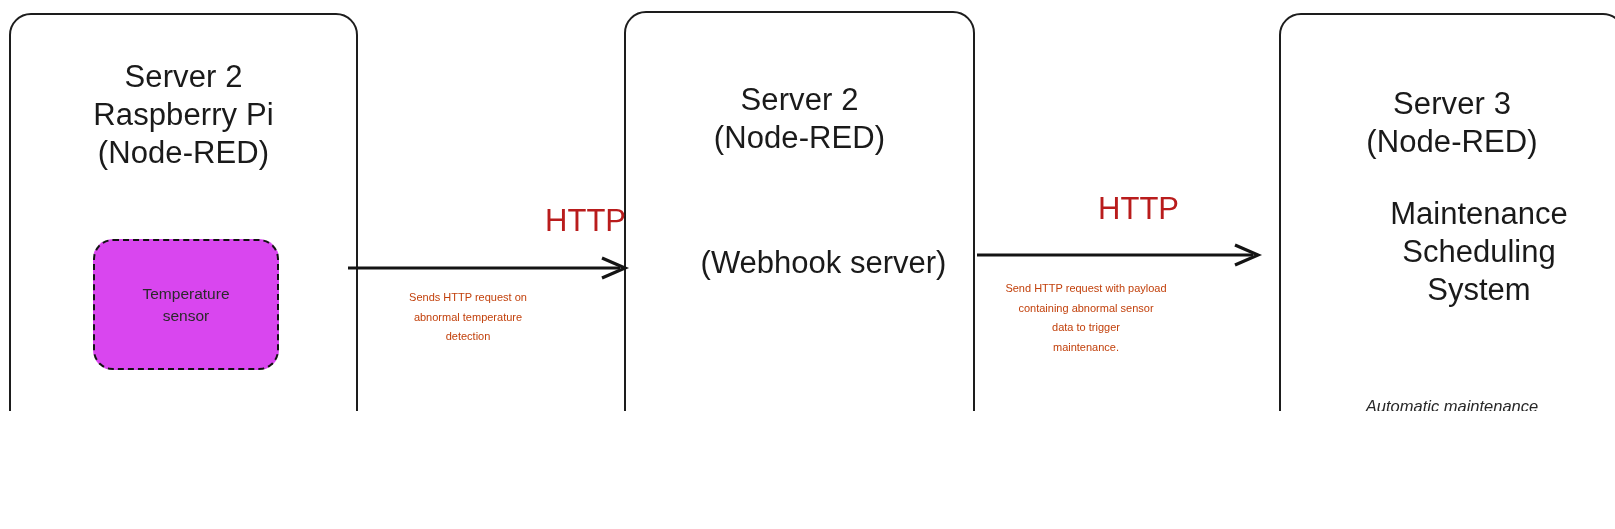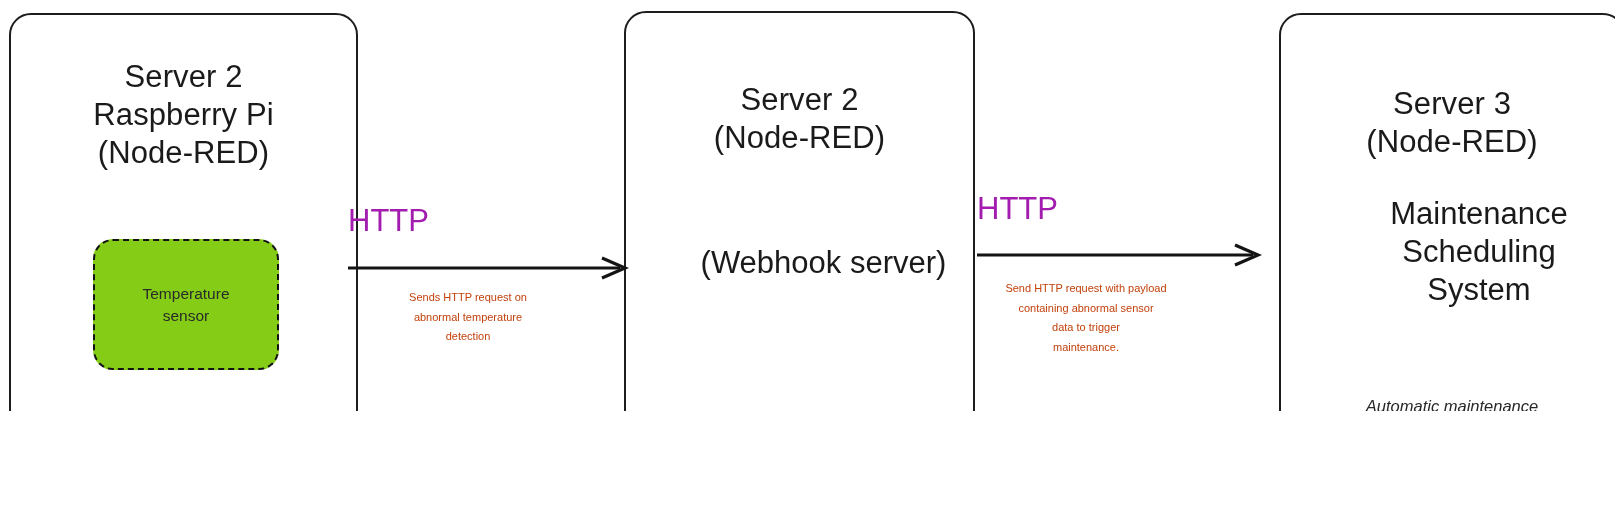--- a/index.html
+++ b/index.html
@@ -72,21 +72,21 @@
   #right-note { top: 380px; }
 
   
   #sensor-box {
     position: absolute;
     left: 82px;
     top: 224px;
     width: 186px;
     height: 131px;
     box-sizing: border-box;
-    background: #84cc16;
+    background: #d946ef;
     border: 2.6px dashed #131313;
     border-radius: 20px;
   }
   #sensor-label {
     position: absolute;
     left: 0;
     top: 42px;
     width: 100%;
     text-align: center;
     font-size: 15.5px;
@@ -98,24 +98,24 @@
   
   .edge {
     position: absolute;
     pointer-events: none;
   }
   .edge svg { display: block; overflow: visible; }
 
   
   .edge-title {
     position: absolute;
-    text-align: left;
+    text-align: right;
     font-size: 31px;
     line-height: 36px;
-    color: #a21caf;
+    color: #b91c1c;
     white-space: nowrap;
   }
   .edge-caption {
     position: absolute;
     text-align: center;
     font-size: 11px;
     line-height: 19.5px;
     color: #c2410c;
     white-space: pre-line;
   }

